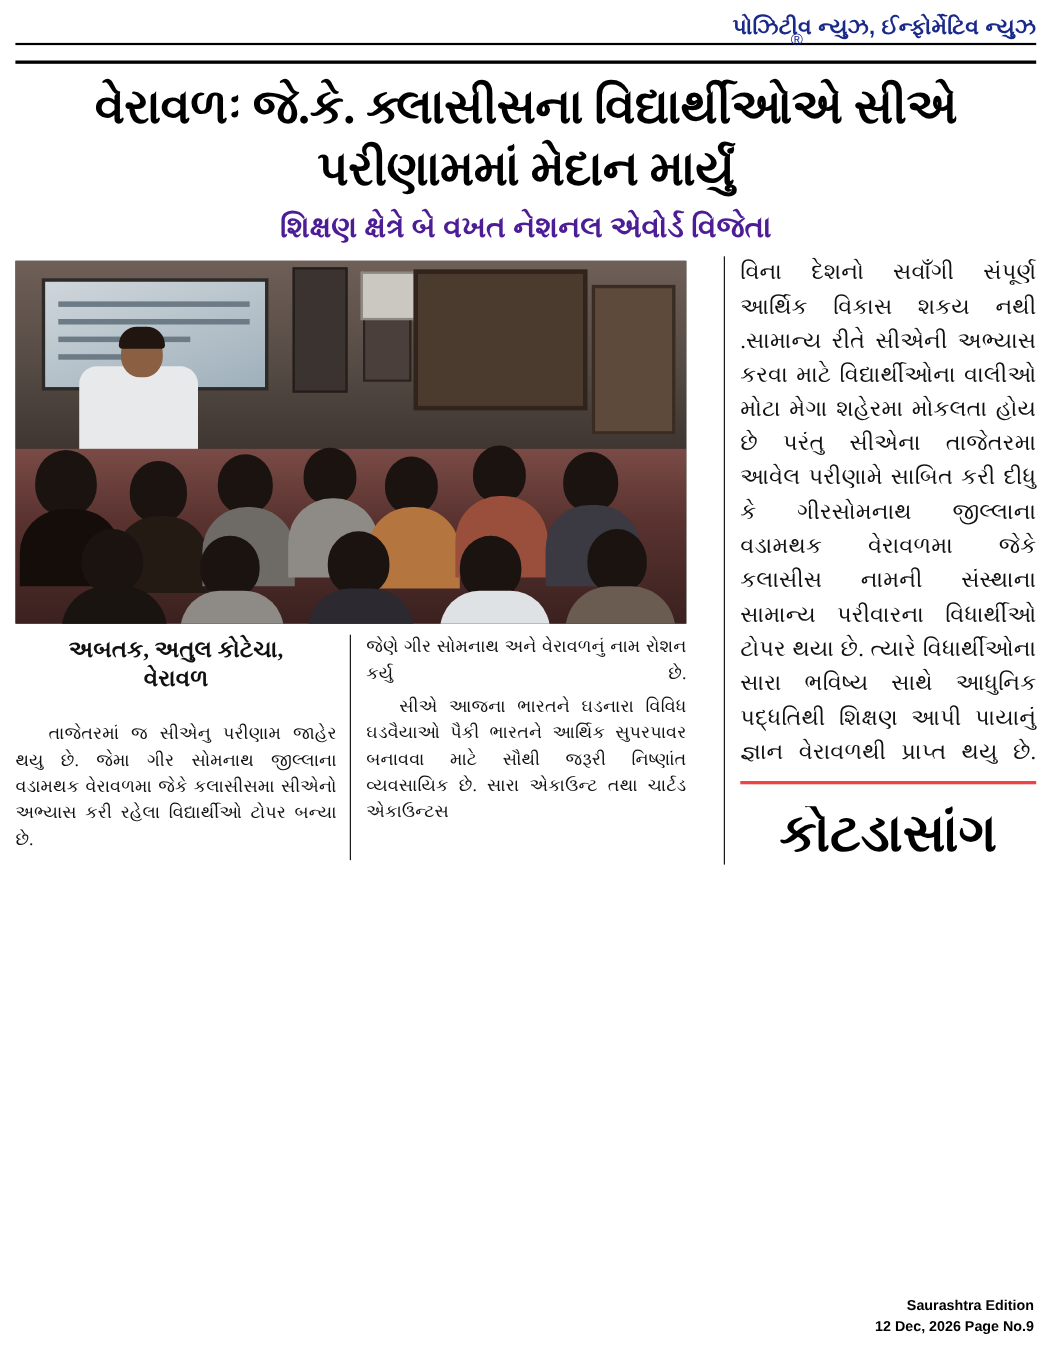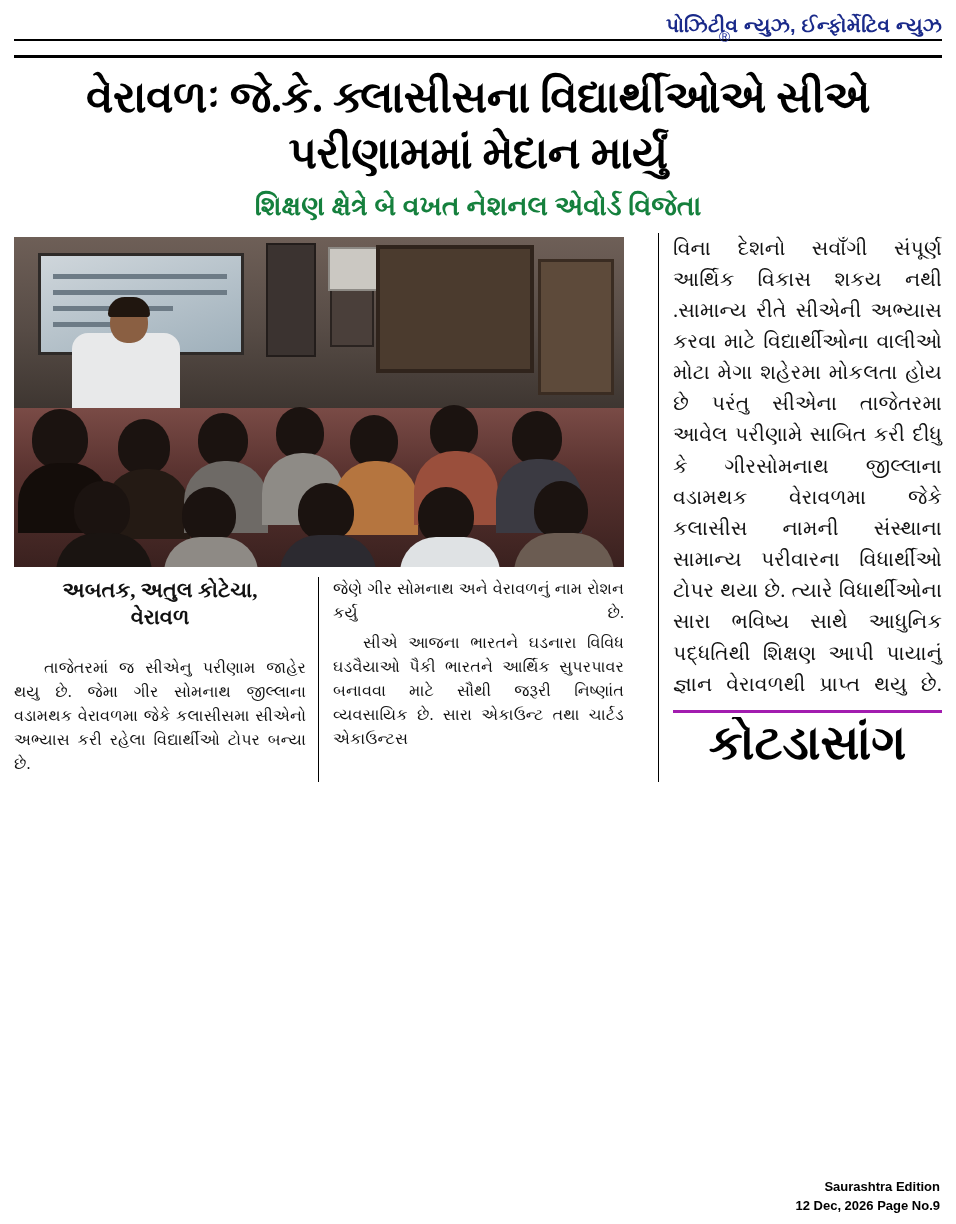--- a/index.html
+++ b/index.html
@@ -86,21 +86,21 @@
     text-align: center;
     color: #000;
     letter-spacing: -0.5px;
   }
   .subhead {
     font-family: "Liberation Serif", serif;
     font-weight: bold;
     font-size: 27px;
     line-height: 1.33;
     text-align: center;
-    color: #15803d;
+    color: #4c1d95;
     margin-top: 6px;
   }
 
   
   .body-area {
     display: flex;
     margin-top: 8px;
     gap: 0;
   }
   .left-zone {
@@ -213,23 +213,23 @@
   }
   p.body-text.indent { text-indent: 30px; }
 
   .right-col p.body-text {
     font-size: 20.5px;
     line-height: 1.52;
   }
 
   
   .next-story {
-    border-top: 3px solid #a21caf;
+    border-top: 3px solid #ef4444;
     margin-top: 10px;
-    padding-top: 4px;
+    padding-top: 20px;
   }
   .next-headline {
     font-family: "Liberation Serif", serif;
     font-weight: bold;
     font-size: 48px;
     line-height: 1.1;
     color: #000;
     text-align: center;
     white-space: nowrap;
     overflow: hidden;

